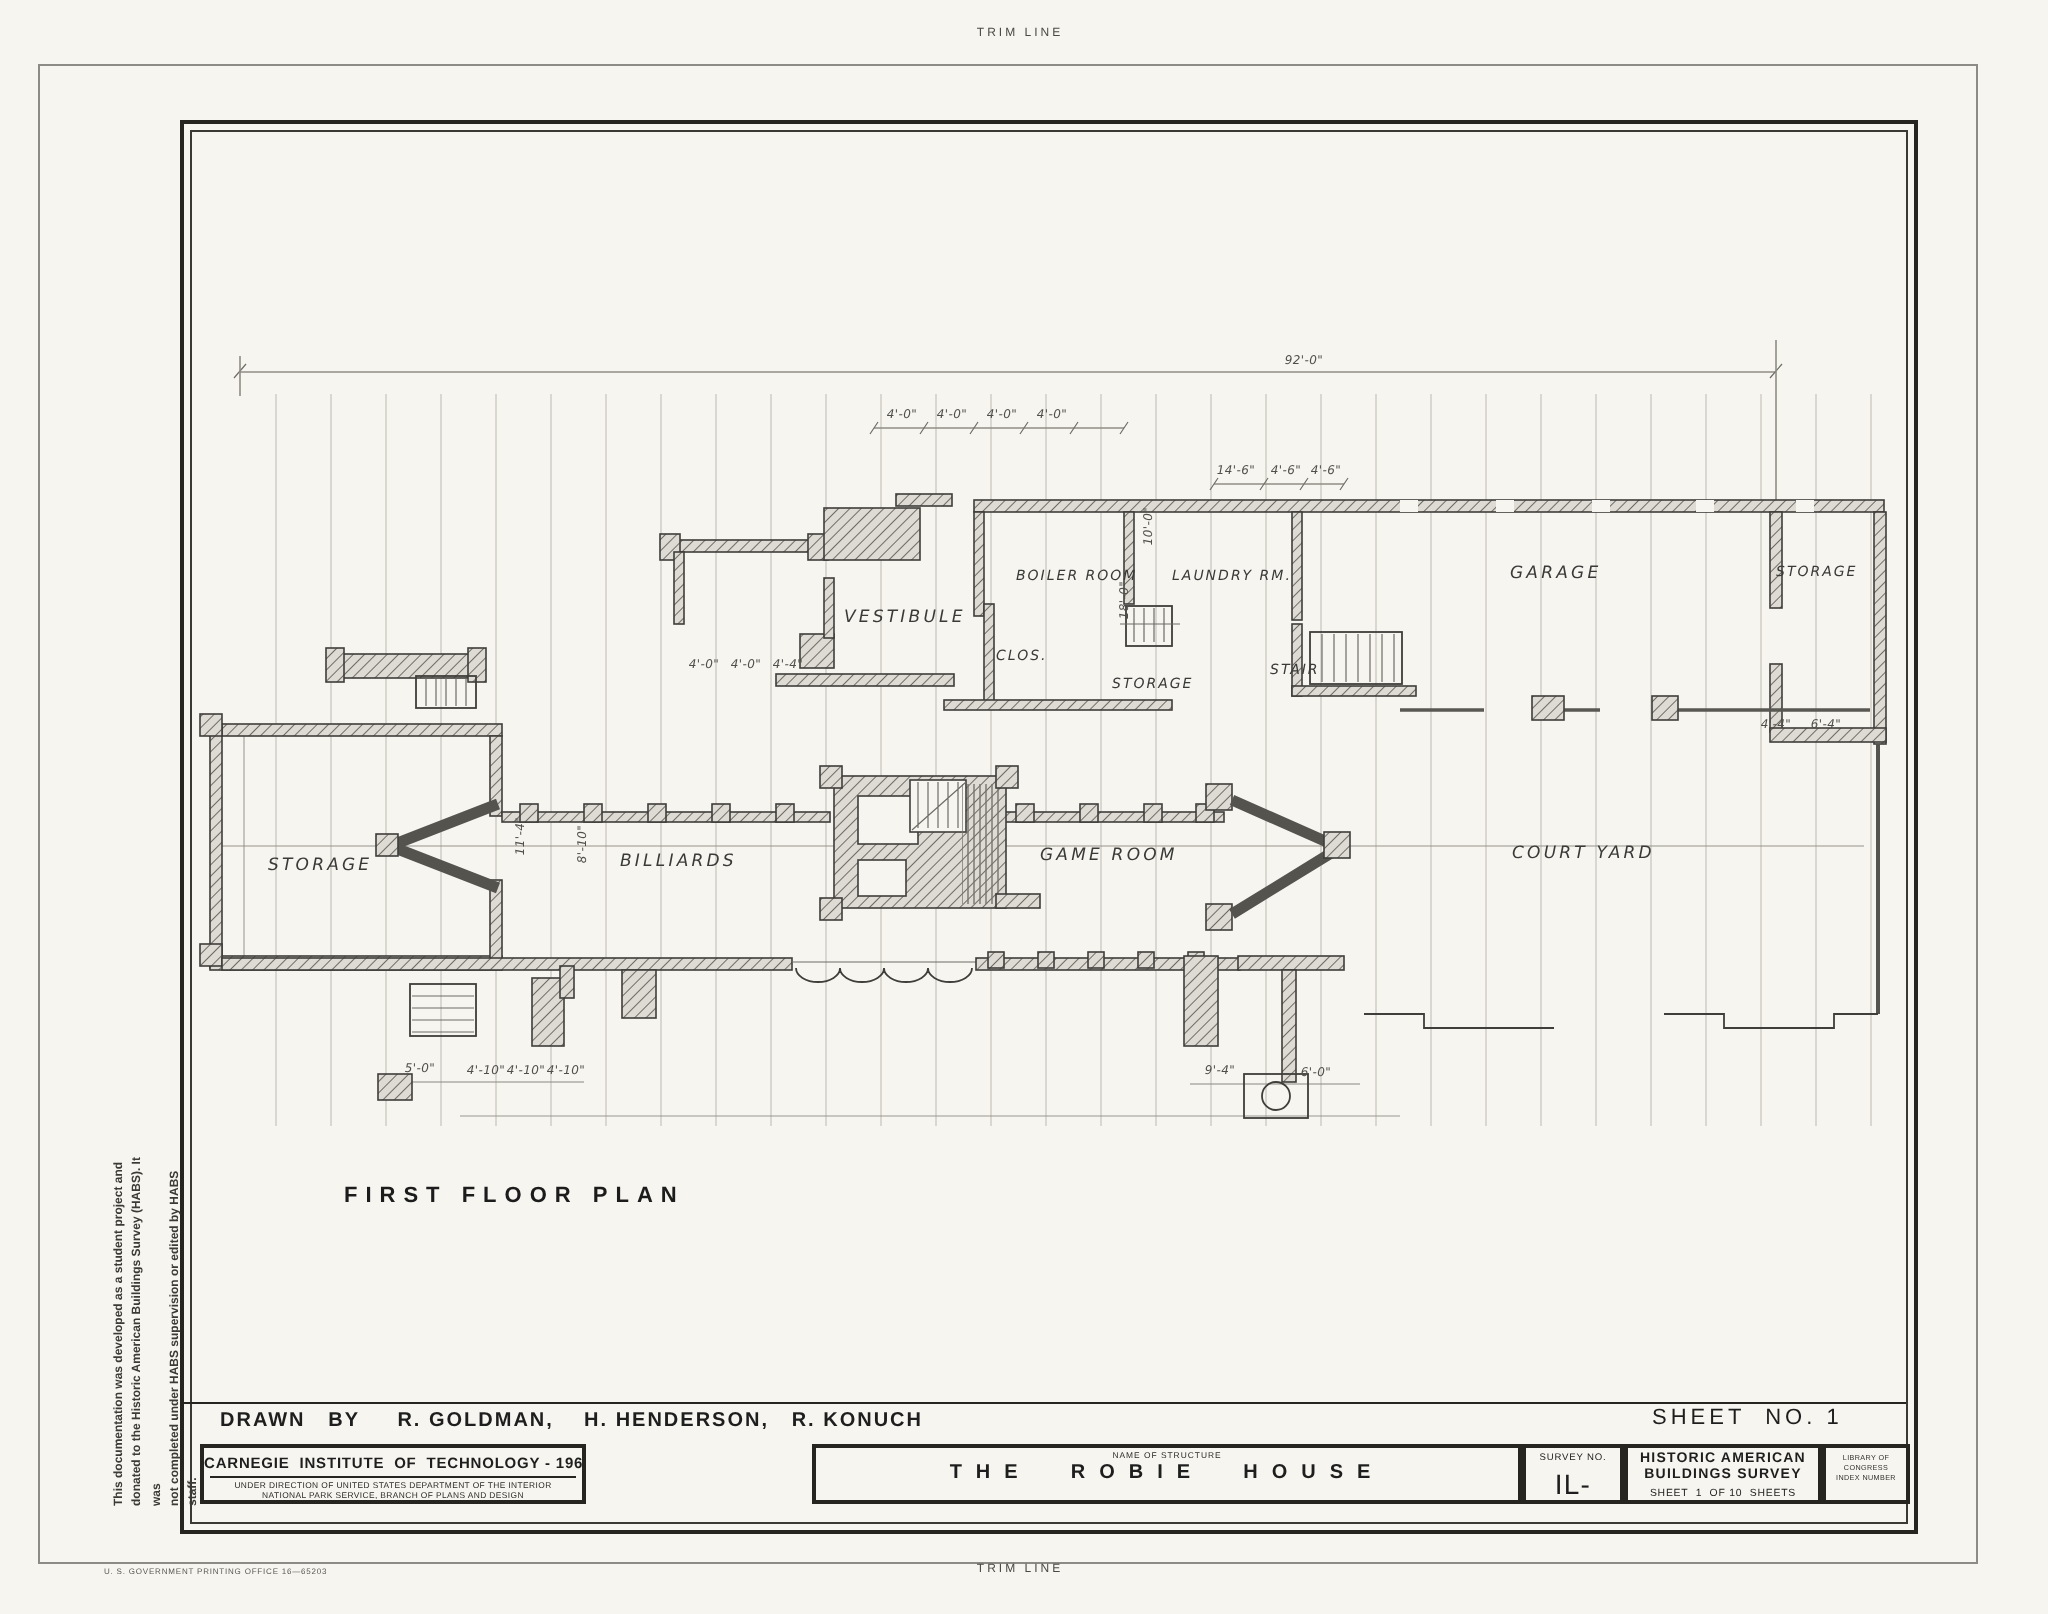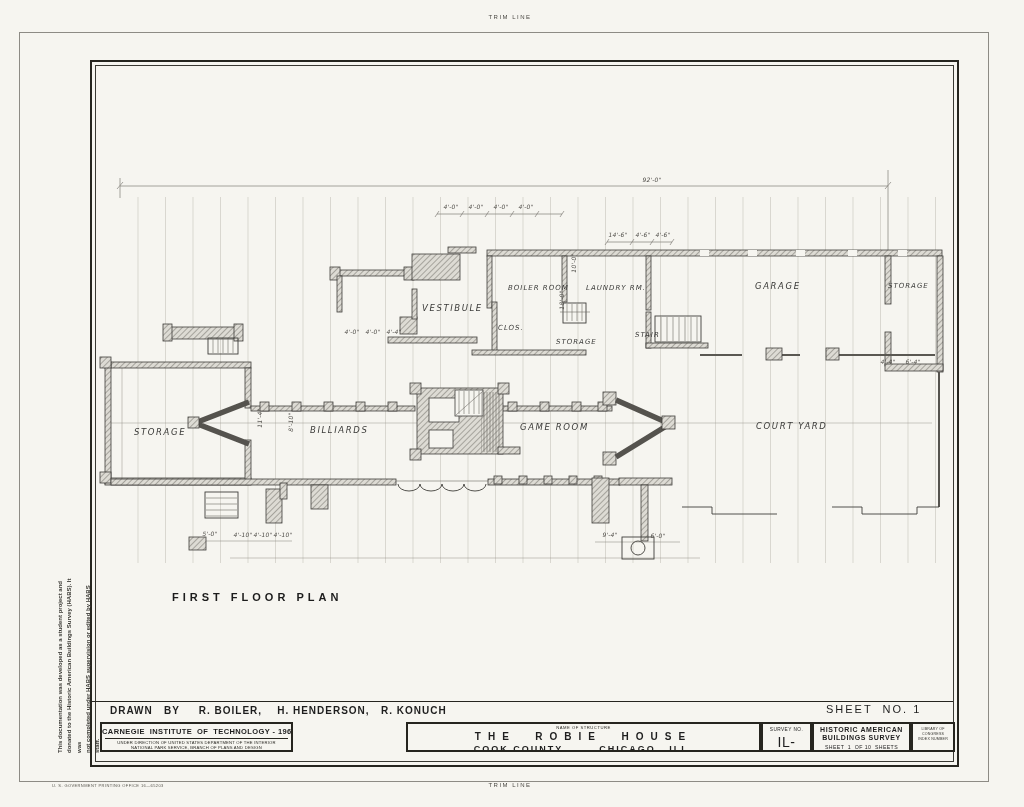--- a/index.html
+++ b/index.html
@@ -251,35 +251,34 @@
       <text class="dim" x="658" y="538">6'-0"</text>
       <text class="dim" x="352" y="334">4'-0"</text>
       <text class="dim" x="373" y="334">4'-0"</text>
       <text class="dim" x="394" y="334">4'-4"</text>
       <text class="dim" x="888" y="364">4'-4"</text>
       <text class="dim" x="913" y="364">6'-4"</text>
     </g>
   </svg>
 
   <div class="tb-topline"></div>
-  <div class="drawnby">DRAWN   BY     R. BOILER,    H. HENDERSON,   R. KONUCH</div>
+  <div class="drawnby">DRAWN   BY     R. GOLDMAN,    H. HENDERSON,   R. KONUCH</div>
   <div class="sheetno">SHEET  NO. 1</div>
 
   <div class="tbox" style="left:100px;width:193px;">
     <div class="c inst-line1">CARNEGIE  INSTITUTE  OF  TECHNOLOGY - 1962</div>
     <div class="inst-div"></div>
     <div class="c inst-sub">UNDER DIRECTION OF UNITED STATES DEPARTMENT OF THE INTERIOR</div>
     <div class="c inst-sub">NATIONAL PARK SERVICE, BRANCH OF PLANS AND DESIGN</div>
   </div>
 
 
   <div class="tbox" style="left:406px;width:355px;">
     <div class="c nos-label">NAME OF STRUCTURE</div>
     <div class="c robie">THE  ROBIE  HOUSE</div>
-    <div class="c robie-loc">COOK COUNTY        CHICAGO , ILL.</div>
   </div>
 
   <div class="tbox" style="left:761px;width:51px;">
     <div class="c survey-label">SURVEY NO.</div>
     <div class="c survey-no">IL-1005</div>
   </div>
 
   <div class="tbox" style="left:812px;width:99px;">
     <div class="c habs1">HISTORIC AMERICAN</div>
     <div class="c habs1" style="padding-top:0;">BUILDINGS SURVEY</div>

